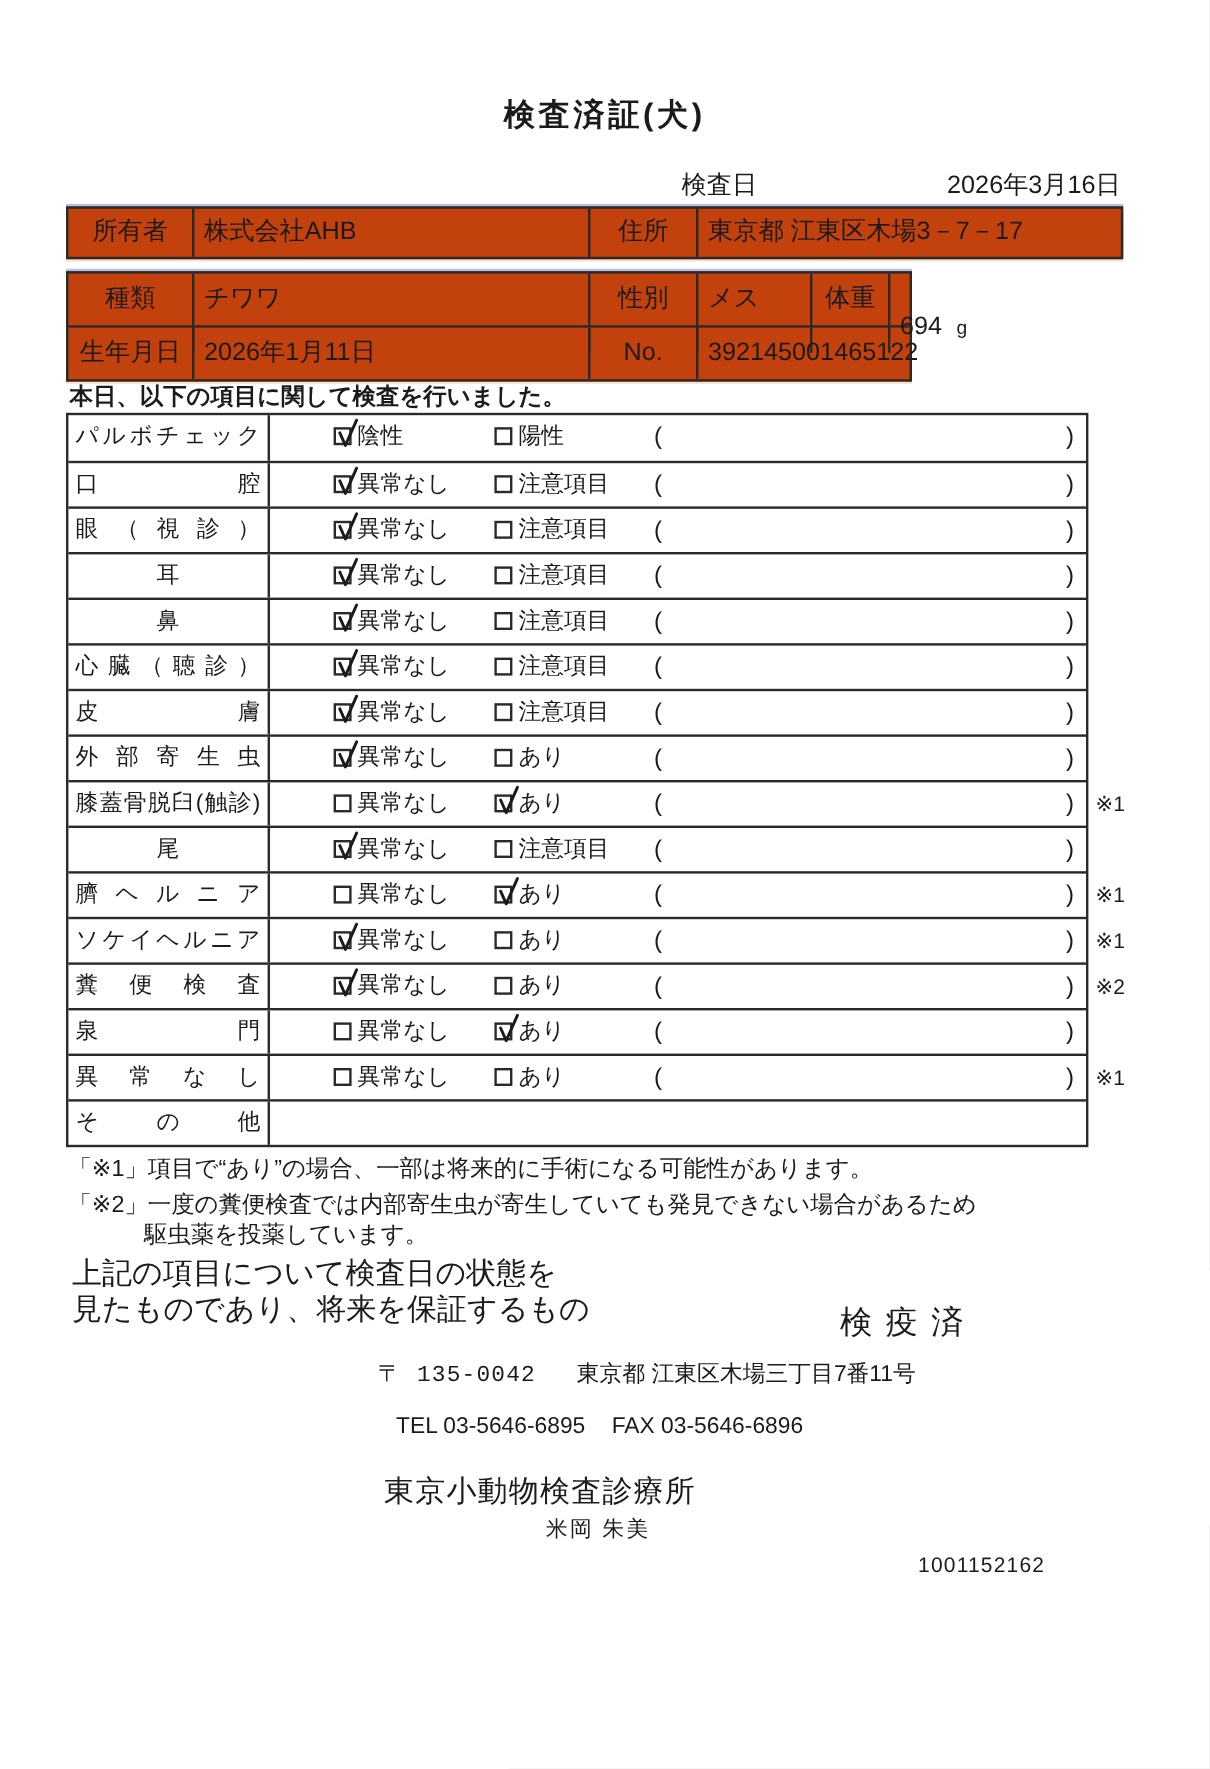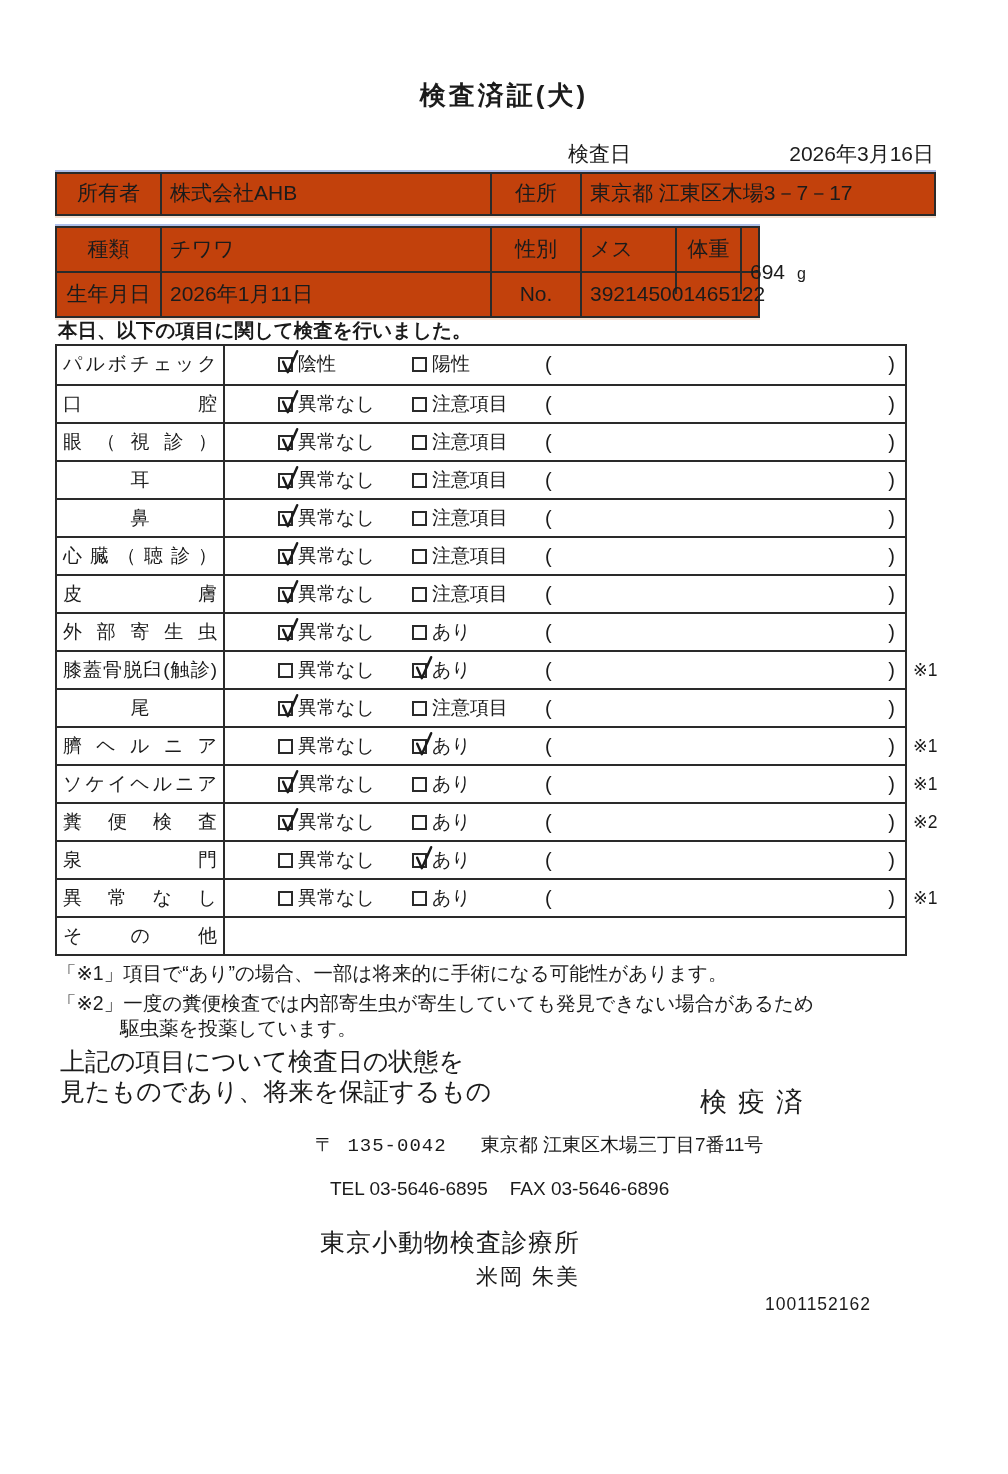--- a/index.html
+++ b/index.html
@@ -65,21 +65,21 @@
   .disclaimer{top:1046px;left:60px;font-size:25px;font-weight:400;line-height:30px;}
   .stamp{top:1084px;left:700px;font-size:27px;letter-spacing:11px;white-space:nowrap;}
 
   
   .addr-line{top:1132px;left:315px;font-size:19px;white-space:nowrap;}
   .addr-line .postal{font-family:"Liberation Mono","DejaVu Sans Mono",monospace;letter-spacing:1px;}
   .addr-line .addr{margin-left:34px;}
   .tel-line{top:1178px;left:330px;font-size:19px;font-family:Liberation Sans, sans-serif;white-space:nowrap;}
   .tel-line .fax{margin-left:22px;}
   .clinic-name{top:1226px;left:320px;font-size:25px;letter-spacing:1px;}
-  .examiner{top:1262px;left:476px;font-size:22px;letter-spacing:2px;}
+  .examiner{top:1262px;left:455px;font-size:18px;letter-spacing:2px;}
   .serial{top:1294px;left:765px;font-size:17.5px;letter-spacing:1px;}
 </style>
 </head>
 <body>
 
 <div class="page">
 
   <div class="abs title">検査済証(犬)</div>
 
   <div class="abs date-label">検査日</div>

